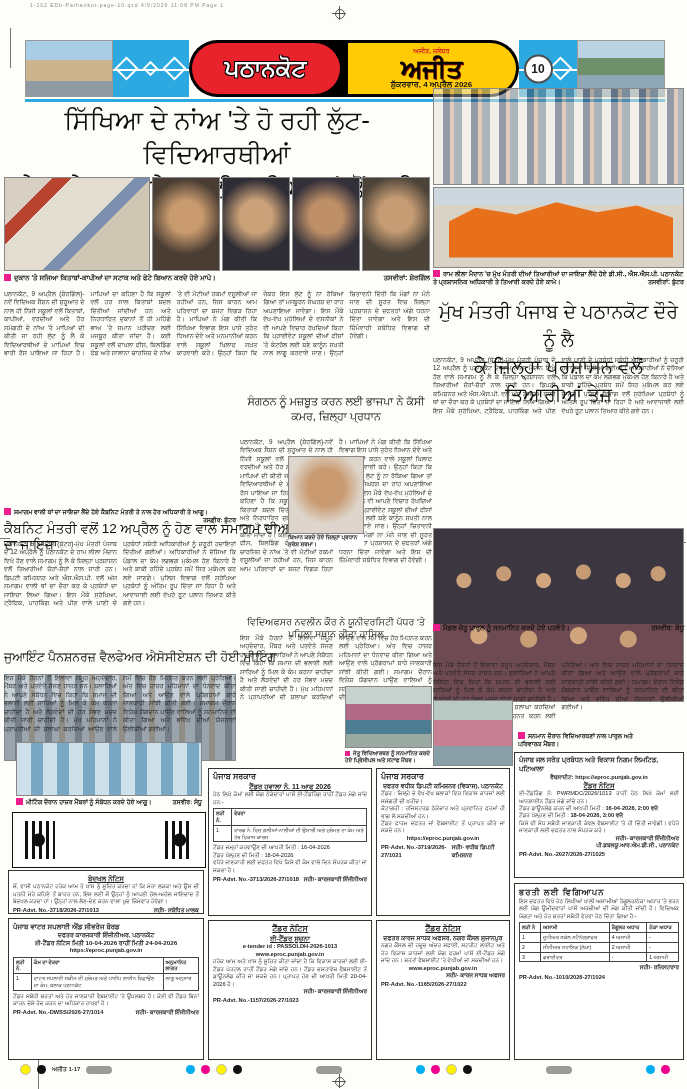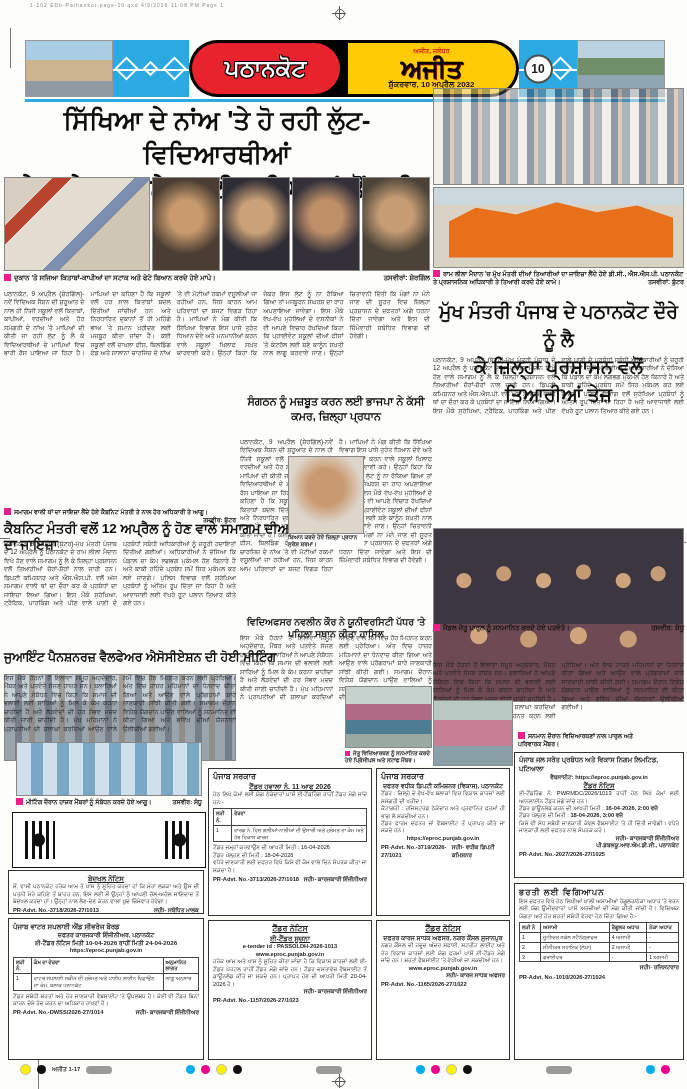--- a/index.html
+++ b/index.html
@@ -26,21 +26,21 @@
   .capsule{position:absolute;inset:0;background:#000;border-radius:30px;display:flex;padding:3px;box-sizing:border-box;gap:8px;}
   .cap-red{flex:0 0 148px;background:#e8232b;border-radius:26px;display:flex;align-items:center;justify-content:center;}
   .cap-red span{color:#fff;font-size:23px;font-weight:800;text-shadow:1px 1px 0 #000,-1px -1px 0 #000,1px -1px 0 #000,-1px 1px 0 #000;}
   .cap-yel{flex:1 1 auto;background:#ffcb05;border-radius:0 26px 26px 0;display:flex;flex-direction:column;align-items:center;justify-content:center;line-height:1.05;}
   .cap-yel .ed{color:#d41d24;font-size:6.5px;font-weight:700;}
   .cap-yel .nm{color:#000000;font-size:25px;font-weight:900;text-shadow:1px 1px 0 #7a0c0c;}
   .cap-yel .dt{color:#111;font-size:8px;font-weight:700;}
   .pgcircle{position:absolute;right:-34px;top:50%;transform:translateY(-50%);width:25px;height:25px;background:#fff;border:2px solid #4d4d4d;border-radius:50%;display:flex;align-items:center;justify-content:center;font-size:12px;font-weight:800;z-index:3;}
   .bluerule{background:#2ba9e0;}
   
-  .hl{font-weight:700;color:#0d0d0d;text-align:center;}
+  .hl{font-weight:400;color:#0d0d0d;text-align:center;}
   .hl-lead{font-size:26px;line-height:1.3;}
   .hl-cm{font-size:19px;line-height:1.45;}
   .hl-md{font-size:13.5px;line-height:1.3;}
   .hl-sm{font-size:11px;line-height:1.35;}
   .hl-xs{font-size:9.5px;line-height:1.3;}
   
   .bd{font-size:6.3px;line-height:1.34;text-align:justify;color:#222;overflow:hidden;}
   .c2{column-count:2;column-gap:6px;}
   .c5{column-count:5;column-gap:6px;}
   
@@ -125,21 +125,21 @@
       <span class="dia"></span>
     </div>
     <div class="capwrap">
       <div class="capsule">
         <div class="cap-red">
           <span>ਪਠਾਨਕੋਟ</span>
         </div>
         <div class="cap-yel">
           <div class="ed">ਅਜੀਤ, ਜਲੰਧਰ</div>
           <div class="nm">ਅਜੀਤ</div>
-          <div class="dt">ਸ਼ੁੱਕਰਵਾਰ, 10 ਅਪ੍ਰੈਲ 2032</div>
+          <div class="dt">ਸ਼ੁੱਕਰਵਾਰ, 4 ਅਪ੍ਰੈਲ 2026</div>
         </div>
       </div>
       <div class="pgcircle">10</div>
     </div>
     <div class="seg">
       <span class="dia small"></span>
       <span class="dia"></span>
     </div>
     <div class="ph ph-dam"></div>
   </div>

